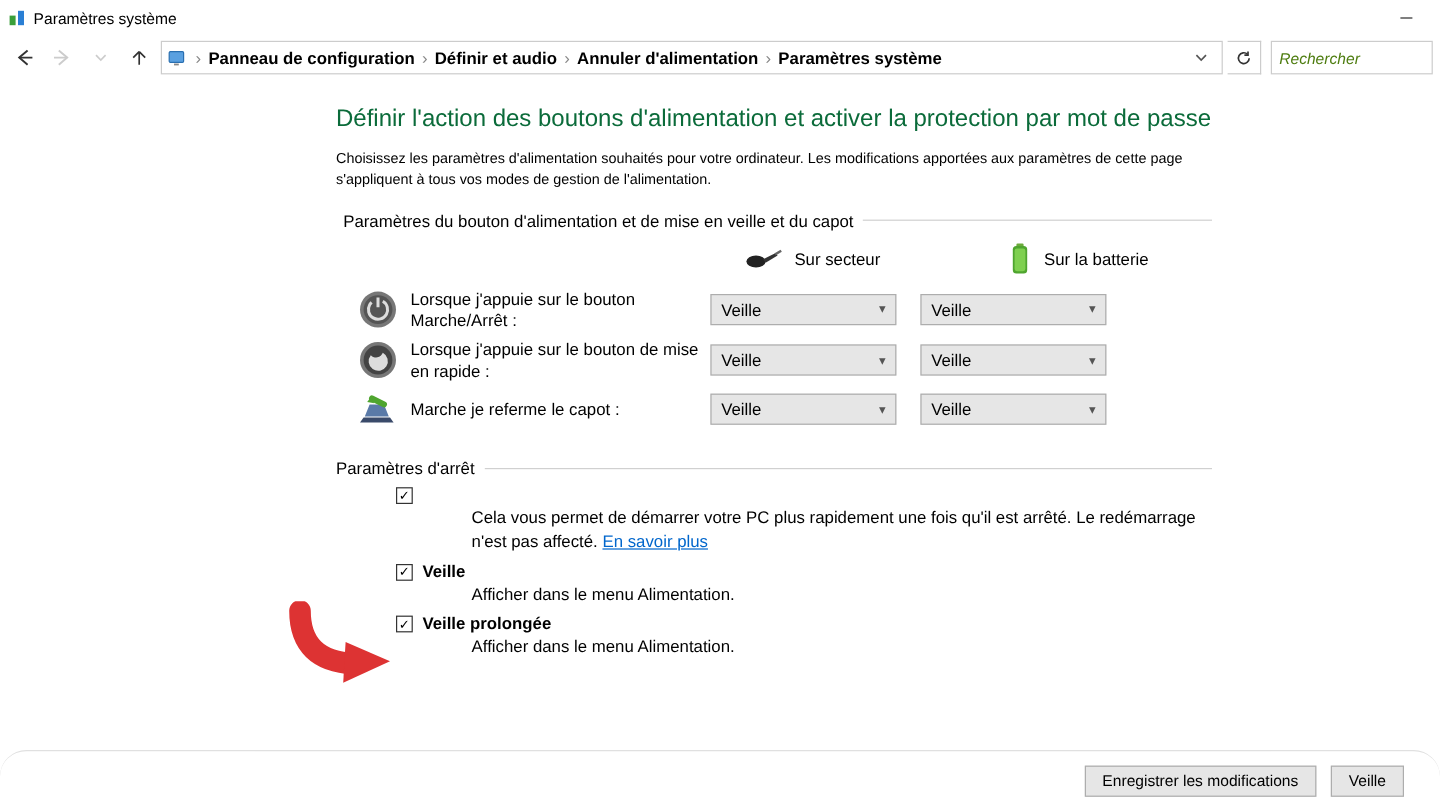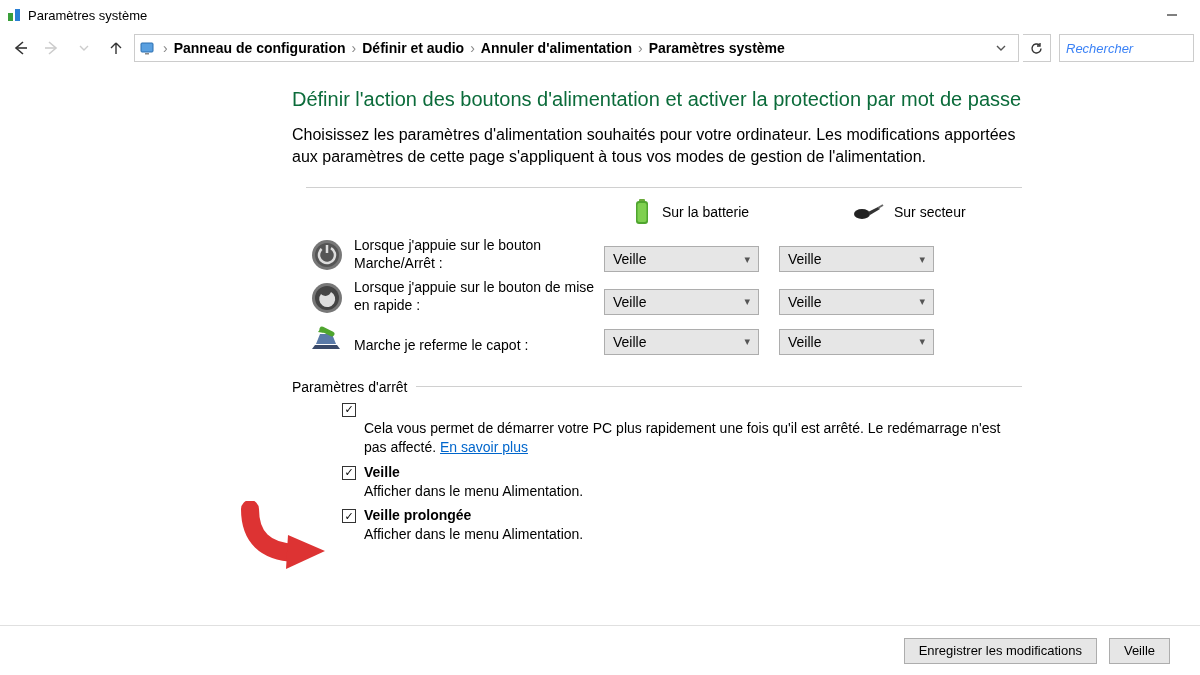--- a/index.html
+++ b/index.html
@@ -16,51 +16,51 @@
   .navbar { display:flex; align-items:center; height:36px; padding:0 6px; gap:4px; }
   .nav-btn { width:28px; height:28px; display:flex; align-items:center; justify-content:center; color:#555; }
   .nav-btn.disabled { color:#bbb; }
   .breadcrumb-wrap { flex:1; display:flex; align-items:center; border:1px solid #ccc; height:28px; padding:0 4px; }
   .breadcrumb-wrap .pc-icon { width:18px; height:18px; margin-right:4px; }
   .crumb { padding:0 4px; cursor:default;font-weight:bold; }
   .crumb-sep { color:#888; padding:0 2px; }
   .breadcrumb-wrap .stretch { flex:1; }
   .bc-drop { width:18px; text-align:center; color:#555; }
   .refresh-btn { width:28px; height:28px; display:flex; align-items:center; justify-content:center; border:1px solid #ccc; border-left:none; }
-  .search-box { width:135px; height:28px; border:1px solid #ccc; margin-left:4px; display:flex; align-items:center; padding:0 6px; color:#3b82f6; font-style:italic; font-size:13px; }
-
-  
-  .content { padding:20px 0 0 12px; position:relative; height:calc(675px - 30px - 36px - 50px); overflow:hidden; }
+  .search-box { width:135px; height:28px; border:1px solid #ccc; margin-left:4px; display:flex; align-items:center; padding:0 6px; color:#4d7c0f; font-style:italic; font-size:13px; }
+
+  
+  .content { padding:20px 0 0 0; position:relative; height:calc(675px - 30px - 36px - 50px); overflow:hidden; }
   .center-col { width:730px; margin-left:280px; }
   .page-title { color:#0b6b3a; font-size:20px; line-height:1.3; margin-bottom:12px; }
-  .page-desc { font-size:16px; line-height:1.4; margin-bottom:18px; }
+  .page-desc { font-size:12px; line-height:1.4; margin-bottom:18px; }
 
   .group-label { font-size:14px; display:flex; align-items:center; margin:6px 0 6px 6px; }
   .group-label .line { flex:1; border-top:1px solid #d0d0d0; margin-left:8px; }
 
   .legend-row { display:flex; margin-left:340px; gap:60px; margin-top:10px; margin-bottom:10px; }
   .legend-item { display:flex; align-items:center; gap:10px; width:160px; }
 
-  .setting-row { display:flex; align-items:flex-end; margin:6px 0; }
+  .setting-row { display:flex; align-items:center; margin:6px 0; }
   .setting-icon { width:34px; height:34px; margin:0 10px 0 18px; }
   .setting-label { width:250px; font-size:14px; line-height:1.3; }
   .selects { display:flex; gap:20px; }
   .combo { width:155px; height:26px; background:#e6e6e6; border:1px solid #adadad; display:flex; align-items:center; justify-content:space-between; padding:0 8px; font-size:14px; }
   .combo .chev { color:#555; font-size:11px; }
 
   .shutdown-block { margin-top:24px; }
   .cb-row { display:flex; align-items:flex-start; margin:6px 0 2px 50px; }
   .cb { width:14px; height:14px; border:1px solid #333; margin-right:8px; margin-top:2px; display:flex; align-items:center; justify-content:center; font-size:11px; background:#fff; }
   .cb-label { font-weight:600; }
   .cb-label.boxed { border:1px dotted #333; padding:0 2px; }
-  .cb-desc { margin-left:72px; font-size:14px; line-height:1.4; max-width:640px; margin-bottom:4px; }
+  .cb-desc { margin-left:113px; font-size:14px; line-height:1.4; max-width:640px; margin-bottom:4px; }
   .link { color:#0066cc; text-decoration:underline; cursor:pointer; }
 
   
-  .footer { position:absolute; bottom:0; left:0; right:0; height:50px; border-top:1px solid #e0e0e0; display:flex; justify-content:flex-end; align-items:center; padding:0 30px; gap:12px; }
+  .footer { position:absolute; bottom:0; left:0; right:0; height:50px; border-top:1px solid #e0e0e0; display:flex; justify-content:flex-end; align-items:center; padding:0 30px; gap:12px;border-radius:22px; }
   .btn { height:26px; padding:0 14px; background:#e6e6e6; border:1px solid #adadad; font-size:13px; display:flex; align-items:center; }
 
   
   .red-arrow { position:absolute; left:240px; top:435px; pointer-events:none; }
 
   svg { display:block; }
 </style>
 </head>
 <body>
 
@@ -136,43 +136,44 @@
     <span>Rechercher</span>
   </div>
 </div>
 
 <div class="content">
   <div class="center-col">
     <div class="page-title">Définir l'action des boutons d'alimentation et activer la protection par mot de passe</div>
     <div class="page-desc">Choisissez les paramètres d'alimentation souhaités pour votre ordinateur. Les modifications apportées aux paramètres de cette page s'appliquent à tous vos modes de gestion de l'alimentation.</div>
 
     <div class="group-label">
+      <span>Paramètres du bouton d'alimentation et de mise en veille et du capot</span>
       <span class="line"></span>
     </div>
 
     <div class="legend-row">
+      <div class="legend-item">
+        <span>
+          <svg width="32" height="20" viewBox="0 0 32 20">
+              <ellipse cx="10" cy="12" rx="8" ry="5" fill="#222"></ellipse>
+              <path d="M16 10 L26 5 L28 7 L18 13 Z" fill="#333"></path>
+              <line x1="26" y1="6" x2="31" y2="3" stroke="#666" stroke-width="2"></line>
+            </svg>
+        </span>
+        <span>Sur secteur</span>
+      </div>
       <div class="legend-item">
         <span>
           <svg width="20" height="28" viewBox="0 0 20 28">
               <rect x="7" y="1" width="6" height="3" rx="1" fill="#6bab3b"></rect>
               <rect x="4" y="3" width="12" height="23" rx="3" fill="#4fa52f"></rect>
               <rect x="5.5" y="5" width="9" height="19" rx="2" fill="#7fd050"></rect>
             </svg>
         </span>
         <span>Sur la batterie</span>
-      </div>
-      <div class="legend-item">
-        <span>
-          <svg width="32" height="20" viewBox="0 0 32 20">
-              <ellipse cx="10" cy="12" rx="8" ry="5" fill="#222"></ellipse>
-              <path d="M16 10 L26 5 L28 7 L18 13 Z" fill="#333"></path>
-              <line x1="26" y1="6" x2="31" y2="3" stroke="#666" stroke-width="2"></line>
-            </svg>
-        </span>
-        <span>Sur secteur</span>
       </div>
     </div>
 
     <div class="setting-row">
       <span class="setting-icon">
         <svg width="34" height="34" viewBox="0 0 34 34">
             <circle cx="17" cy="17" r="15" fill="#777"></circle>
             <circle cx="17" cy="17" r="12" fill="#555"></circle>
             <circle cx="17" cy="17" r="8" fill="none" stroke="#ddd" stroke-width="2.5" stroke-dasharray="40 10" transform="rotate(-60 17 17)"></circle>
             <line x1="17" y1="7" x2="17" y2="15" stroke="#ddd" stroke-width="2.5"></line>

